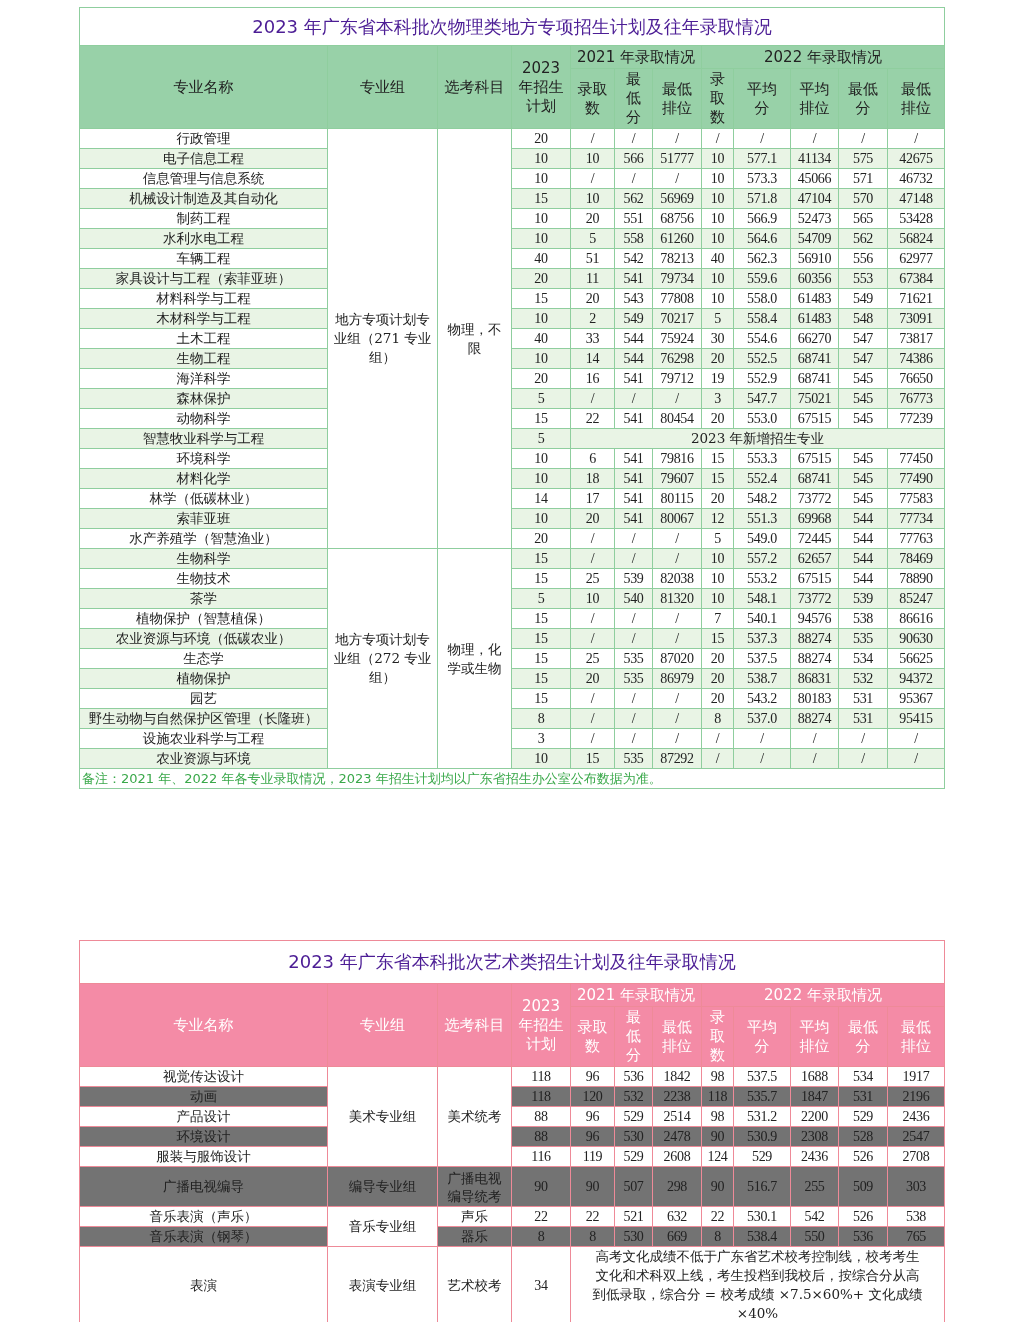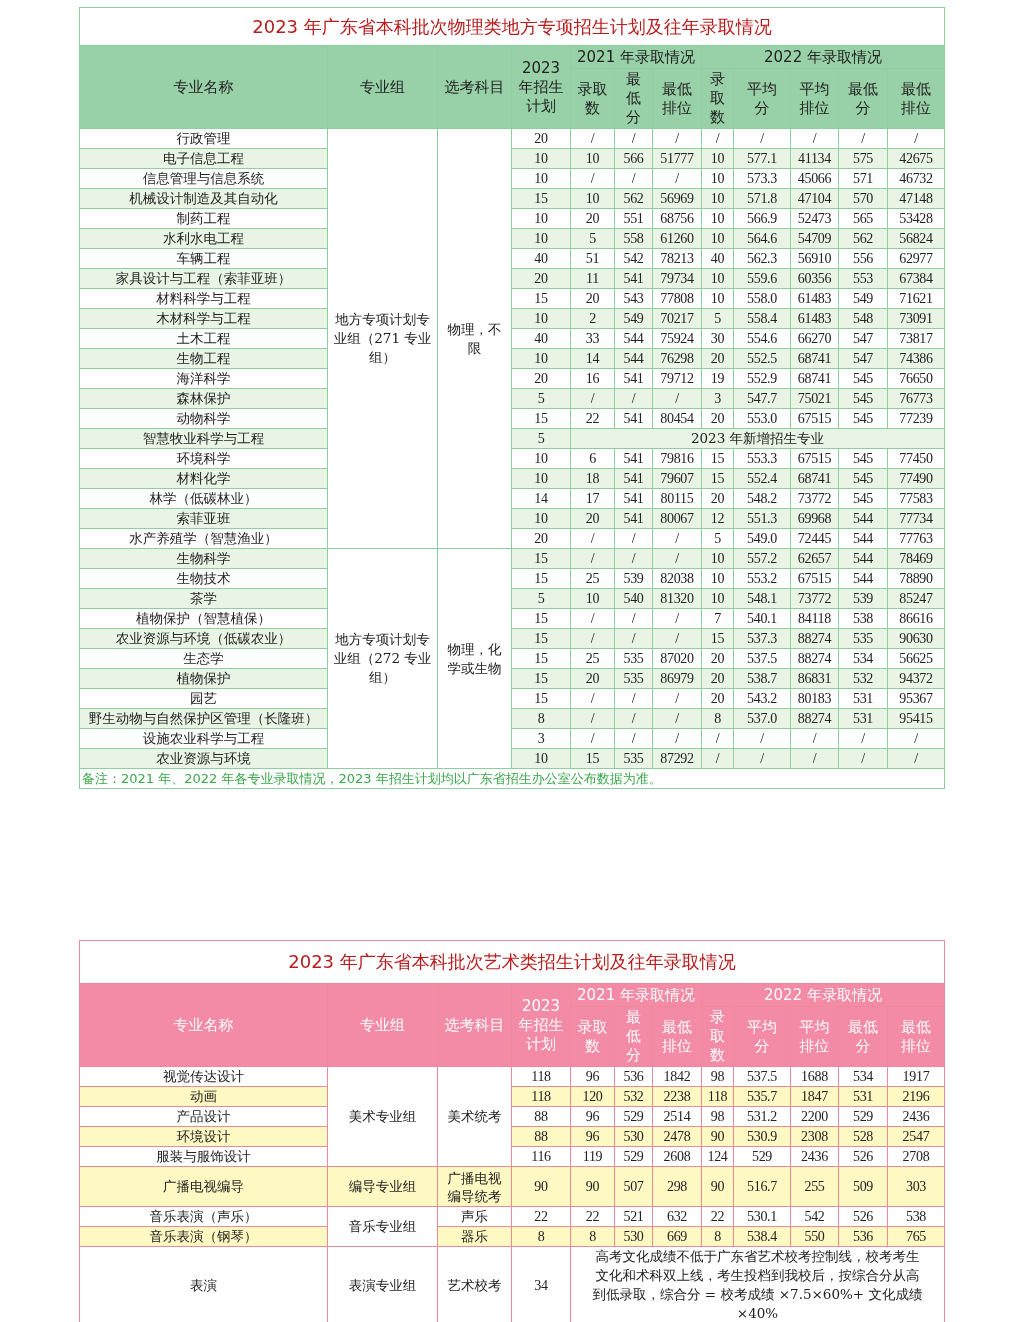--- a/index.html
+++ b/index.html
@@ -1,28 +1,28 @@
 <!DOCTYPE html>
 <html><head>
 <meta charset="utf-8">
 <style>
   html, body { margin:0; padding:0; background:#ffffff; }
   body { width:1024px; height:1322px; position:relative; font-family:"DejaVu Serif", serif; color:#222; }
   .tbl { position:absolute; left:79px; width:865px; border-collapse:collapse; table-layout:fixed; }
   .tbl td { padding:0; text-align:center; vertical-align:middle; overflow:hidden; white-space:nowrap; }
   .green td { border:1px solid #8fce9e; }
   .pink td { border:1px solid #ee8a98; }
-  .title { font-family:"DejaVu Sans", sans-serif; font-size:18px; height:37px; background:#fff; color:#b91c1c; }
+  .title { font-family:"DejaVu Sans", sans-serif; font-size:18px; height:37px; background:#fff; color:#4c1d95; }
   .hdr { font-family:"DejaVu Sans", sans-serif; font-size:15px; line-height:19px; white-space:normal !important; color:#222; }
   .green .hdr { background:#98d1a8; }
   .pink .hdr { background:#f48ba6; color:#fff; }
   .row td { font-size:13.5px; height:19px; line-height:19px; }
   .row td.num { font-family:"Liberation Serif", serif; font-size:14px; letter-spacing:-0.3px; }
   .green .alt td.c { background:#e9f4e5; }
-  .pink .alt td.c { background:#fef9c3; }
+  .pink .alt td.c { background:#737373; }
   .merged { white-space:normal !important; line-height:19px; font-size:13.5px; background:#fff !important; }
   .note { text-align:left !important; font-family:"DejaVu Sans", sans-serif; font-size:13px; height:19px; padding-left:2px !important; }
   .green .note { color:#3aa84a; background:#fff; }
   .pink .note { color:#222; background:#f9dde6; }
   .desc { white-space:normal !important; line-height:17px; font-size:13.5px; padding:0 20px !important; }
 </style>
 </head>
 <body>
 
 <table class="tbl green" style="top:7px;">
@@ -350,21 +350,21 @@
         <td class="c num">85247</td>
       </tr>
       <tr class="row">
         <td class="c">植物保护（智慧植保）</td>
         <td class="c num">15</td>
         <td class="c num">/</td>
         <td class="c num">/</td>
         <td class="c num">/</td>
         <td class="c num">7</td>
         <td class="c num">540.1</td>
-        <td class="c num">84118</td>
+        <td class="c num">94576</td>
         <td class="c num">538</td>
         <td class="c num">86616</td>
       </tr>
       <tr class="row alt">
         <td class="c">农业资源与环境（低碳农业）</td>
         <td class="c num">15</td>
         <td class="c num">/</td>
         <td class="c num">/</td>
         <td class="c num">/</td>
         <td class="c num">15</td>

